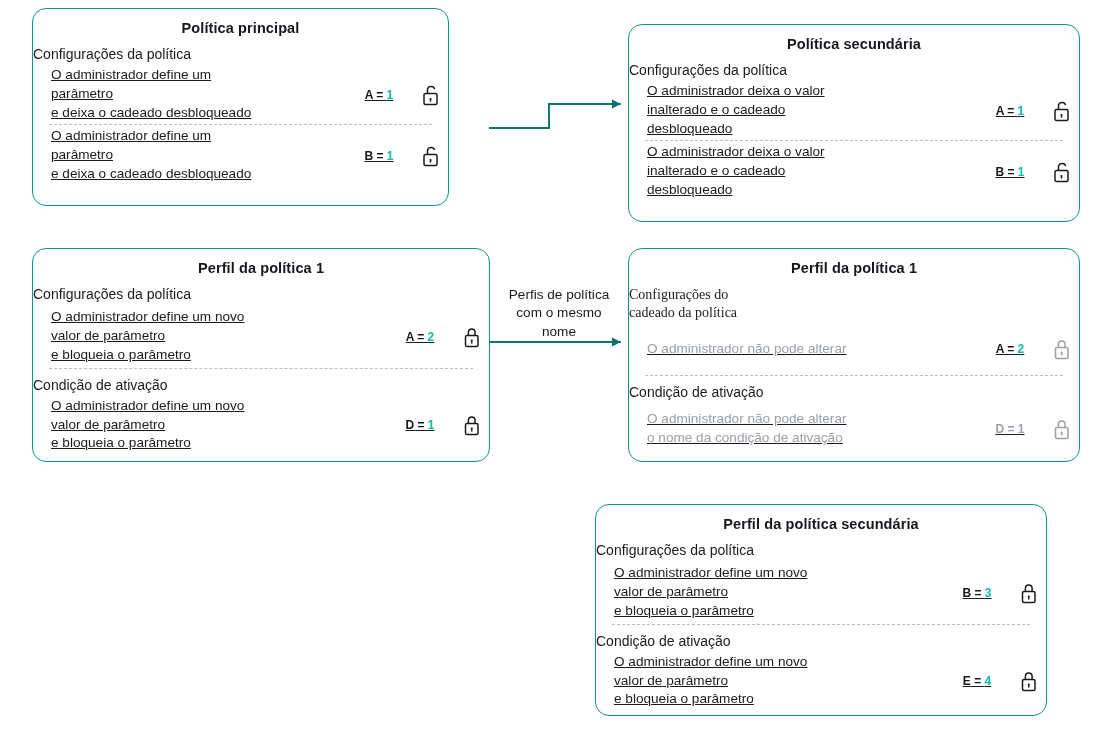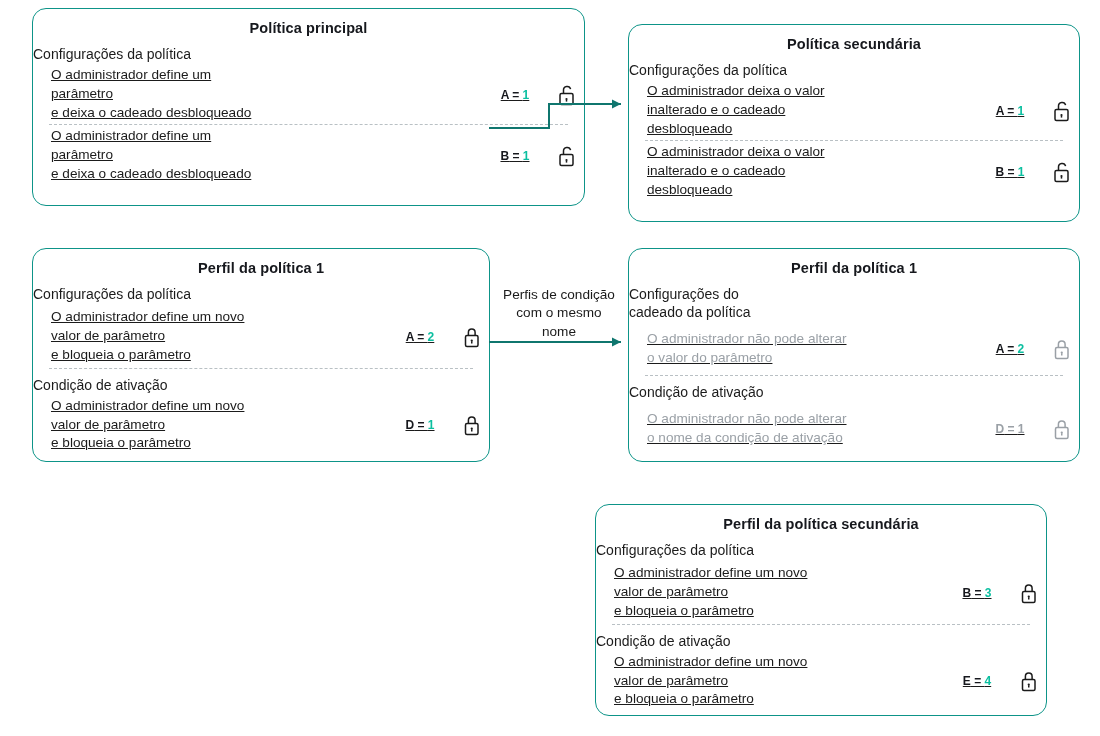--- a/index.html
+++ b/index.html
@@ -90,21 +90,21 @@
     color: #1b1b1b;
   }
   svg.connector {
     position: absolute;
     overflow: visible;
   }
 </style>
 </head>
 <body>
 
-<div class="card" style="left:32px; top:8px; width:553px; height:198px;">
+<div class="card" style="left:32px; top:8px; width:417px; height:198px;">
   <div class="card-title">Política principal</div>
   <div class="section-head" style="margin-top:10px;">Configurações da política</div>
 
   <div class="row" style="margin-top:2px; height:58px;">
     <div class="row-desc">
       <div>O administrador define um</div>
       <div>parâmetro</div>
       <div>e deixa o cadeado desbloqueado</div>
     </div>
     <div class="row-value"><span>A</span> = <span class="num">1</span></div>
@@ -222,29 +222,28 @@
         <path d="M5.4 9.5V6.4A3.35 3.35 0 0 1 12.1 6.4V9.5"></path>
         <circle cx="8.75" cy="14.6" r="1.1" fill="#1b1b1b" stroke="none"></circle>
         <line x1="8.75" y1="15.2" x2="8.75" y2="17.4"></line>
       </svg>
     </div>
   </div>
 </div>
 
 <div class="card" style="left:628px; top:248px; width:452px; height:214px;">
   <div class="card-title">Perfil da política 1</div>
-  <div class="section-head twoline" style="margin-top:10px;">
+  <div class="section-head twoline" style="margin-top:10px;font-family:Liberation Serif, serif;">
     <div>Configurações do</div>
     <div>cadeado da política</div>
   </div>
 
   <div class="row" style="margin-top:2px; height:52px;">
     <div class="row-desc muted">
       <div>O administrador não pode alterar</div>
-      <div>o valor do parâmetro</div>
     </div>
     <div class="row-value"><span>A</span> = <span class="num">2</span></div>
     <div class="lock">
       <svg width="19" height="22" viewBox="0 0 19 22" fill="none" stroke="#9aa0a6" stroke-width="1.5">
         <rect x="2.5" y="9.5" width="12.5" height="11" rx="1.5"></rect>
         <path d="M5.4 9.5V6.4A3.35 3.35 0 0 1 12.1 6.4V9.5"></path>
         <circle cx="8.75" cy="14.6" r="1.1" fill="#9aa0a6" stroke="none"></circle>
         <line x1="8.75" y1="15.2" x2="8.75" y2="17.4"></line>
       </svg>
     </div>
@@ -265,21 +264,21 @@
         <rect x="2.5" y="9.5" width="12.5" height="11" rx="1.5"></rect>
         <path d="M5.4 9.5V6.4A3.35 3.35 0 0 1 12.1 6.4V9.5"></path>
         <circle cx="8.75" cy="14.6" r="1.1" fill="#9aa0a6" stroke="none"></circle>
         <line x1="8.75" y1="15.2" x2="8.75" y2="17.4"></line>
       </svg>
     </div>
   </div>
 </div>
 
 <div class="arrow-label" style="left:496px; top:286px; width:126px;">
-  <div>Perfis de condição</div>
+  <div>Perfis de política</div>
   <div>com o mesmo</div>
   <div>nome</div>
 </div>
 <svg class="connector" style="left:489px; top:340px; width:146px; height:14px;">
   <path d="M0 2 L132 2" stroke="#0f766e" stroke-width="2" fill="none"></path>
   <path d="M132 2 L123 -2.5 L123 6.5 Z" fill="#0f766e"></path>
 </svg>
 
 <div class="card" style="left:595px; top:504px; width:452px; height:212px;">
   <div class="card-title">Perfil da política secundária</div>

